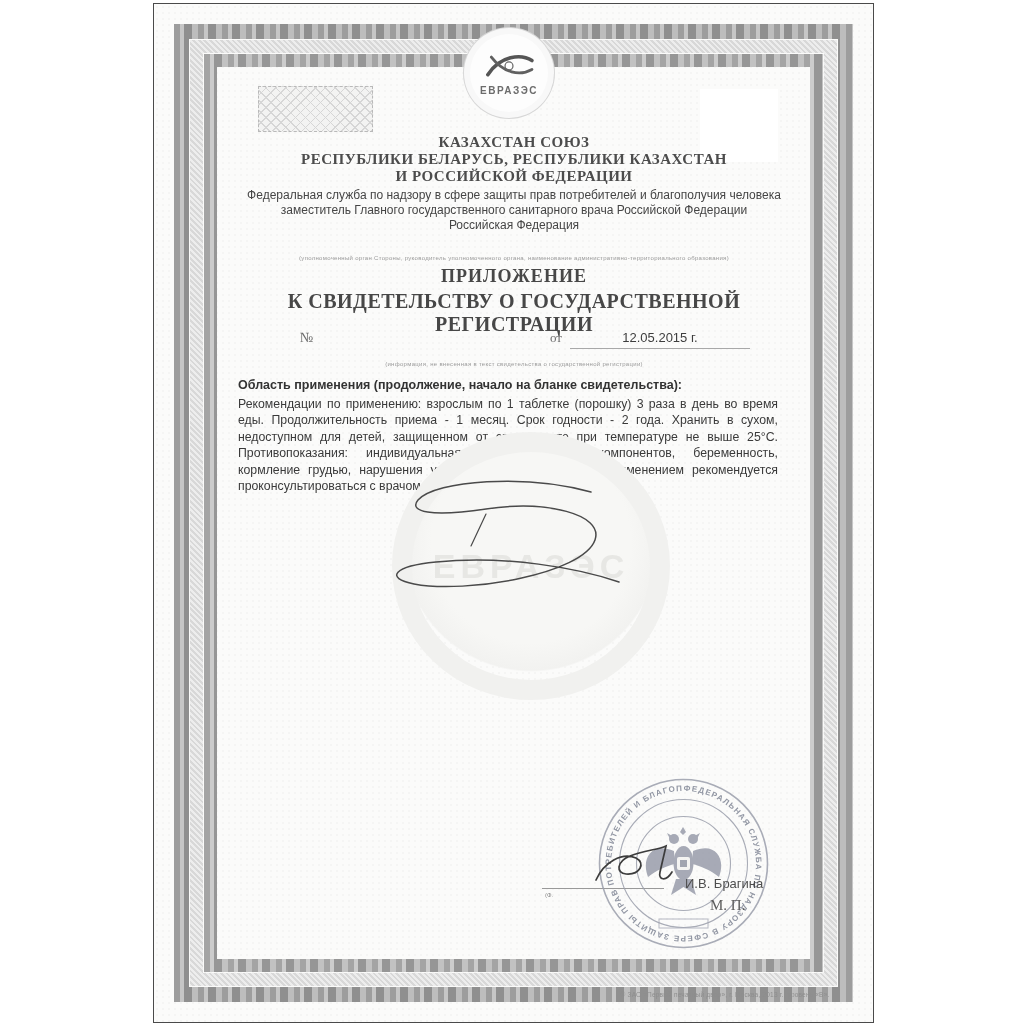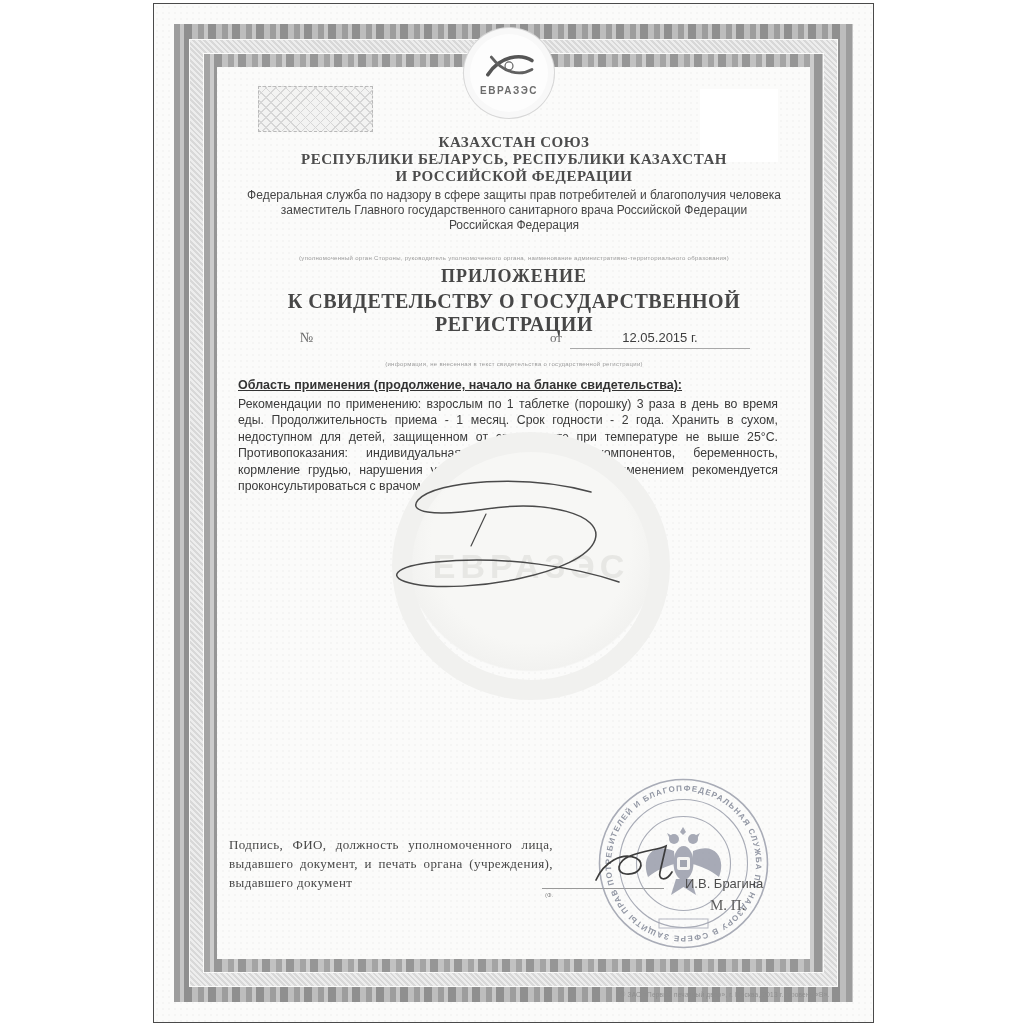--- a/index.html
+++ b/index.html
@@ -47,21 +47,21 @@
   .numrow{position:absolute;left:80px;top:318px;width:560px;height:30px;
           font-family:"Liberation Serif",serif;color:#6b6b6b;}
   .no-label{position:absolute;left:66px;top:8px;font-size:14px;}
   .uline{position:absolute;border-bottom:1px solid #a8a8a8;text-align:center;
          font-family:"Liberation Sans",sans-serif;color:#3d3d3d;}
   .uline.num{left:86px;top:0;width:222px;font-size:13px;padding-bottom:3px;}
   .ot-label{position:absolute;left:316px;top:8px;font-size:13px;}
   .uline.date{left:336px;top:8px;width:180px;font-size:13px;padding-bottom:3px;}
   
   .body-block{position:absolute;left:84px;top:373px;width:540px;}
-  .body-head{font-size:12.5px;font-weight:bold;color:#333;line-height:16px;margin-bottom:3px;text-decoration:underline;}
+  .body-head{font-size:12.5px;font-weight:bold;color:#333;line-height:16px;margin-bottom:3px;}
   .body-text{font-size:12.3px;color:#3a3a3a;line-height:16.4px;text-align:justify;}
   
   .wm{position:absolute;left:238px;top:428px;width:238px;height:228px;border-radius:50%;
       border:20px solid #f1f1ef;display:flex;align-items:center;justify-content:center;
       background:radial-gradient(circle at 50% 40%, #f7f7f5 0 55%, #f2f2f0 70%, transparent 71%);
       z-index:0;}
   .wm-text{font-size:34px;font-weight:bold;letter-spacing:5px;color:#e7e7e4;}
   
   .big-sig{position:absolute;left:222px;top:468px;z-index:2;}
   
@@ -130,21 +130,20 @@
       <span class="wm-text">ЕВРАЗЭС</span>
     </div>
 
     <div class="big-sig">
       <svg width="280" height="135" viewBox="0 0 280 135">
         <path d="M215,20 C150,2 60,8 42,28 C32,40 55,45 110,37 C170,28 228,42 219,68 C207,102 90,122 38,112 C8,106 18,94 60,90 C130,83 202,96 243,110" stroke="#4a4a4a" stroke-width="1.5" fill="none" stroke-linecap="round"></path>
         <path d="M110,42 L95,74" stroke="#4a4a4a" stroke-width="1.2" fill="none" stroke-linecap="round"></path>
       </svg>
     </div>
 
-    <div class="foot-note">Подпись, ФИО, должность уполномоченного лица, выдавшего документ, и печать органа (учреждения), выдавшего документ</div>
     <div class="sig-line"></div>
     <div class="sig-line-note">(Ф.</div>
 
     <div class="stamp">
       <svg width="185" height="185" viewBox="0 0 185 185">
         <defs>
           <path id="ringPath" d="M92.5,20 a72.5,72.5 0 1,1 -0.01,0 z" fill="none"></path>
         </defs>
         <g stroke="#9a9eab" fill="none" opacity="0.85">
           <circle cx="92.5" cy="92.5" r="84" stroke-width="1.6"></circle>

